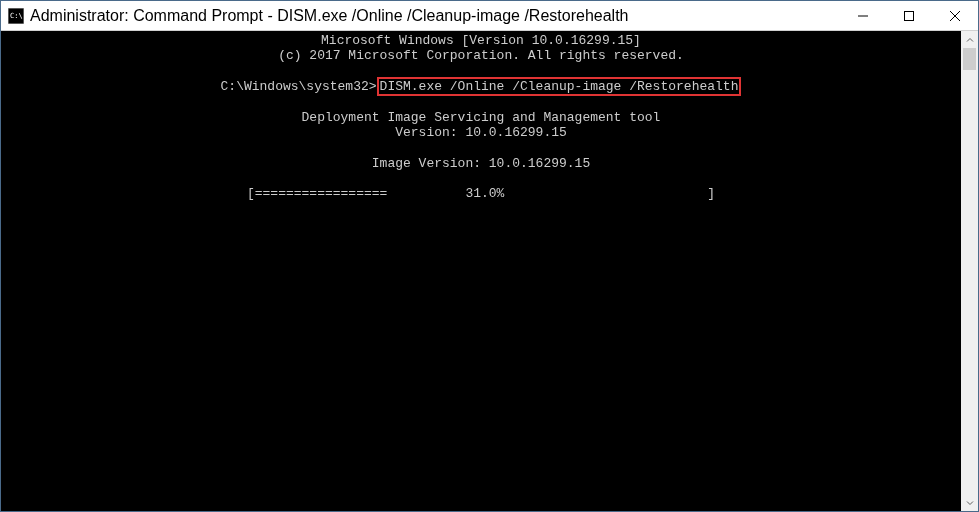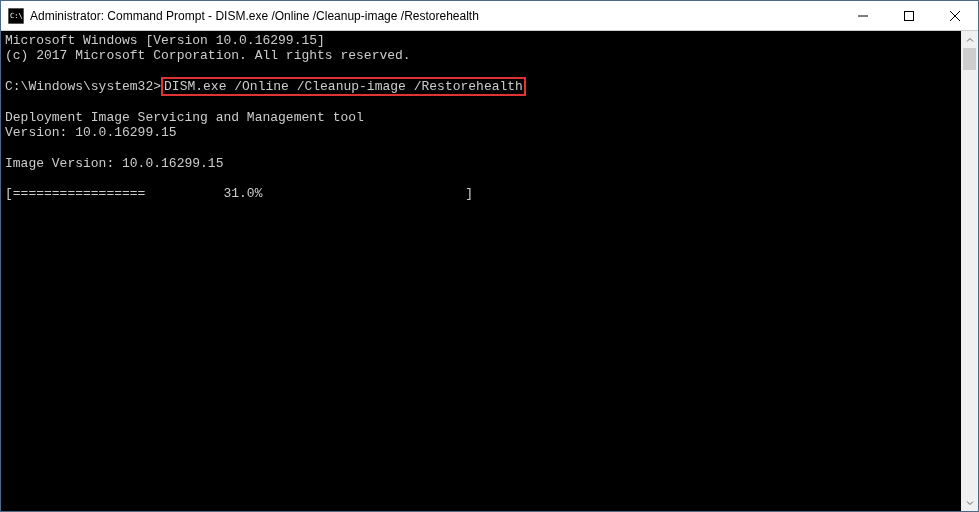--- a/index.html
+++ b/index.html
@@ -31,21 +31,21 @@
       flex-shrink: 0;
     }
     .titlebar-icon {
       width: 16px;
       height: 16px;
       margin-left: 7px;
       margin-right: 6px;
       flex-shrink: 0;
     }
     .titlebar-title {
-      font-size: 12px;
+      font-size: 16px;
       color: #000;
       flex: 1;
       white-space: nowrap;
       overflow: hidden;
     }
     .window-controls {
       display: flex;
       height: 100%;
     }
     .win-btn {
@@ -60,20 +60,21 @@
     }
     .win-btn svg {
       width: 10px;
       height: 10px;
     }
     .console-area {
       flex: 1;
       display: flex;
       background: #0c4a6e;
       min-height: 0;
+      text-align: center;
     }
     .console {
       flex: 1;
       background: #000;
       color: #ccc;
       font-family: Consolas, "Courier New", monospace;
       font-size: 13px;
       line-height: 1.18;
       padding: 2px 4px;
       white-space: pre;

